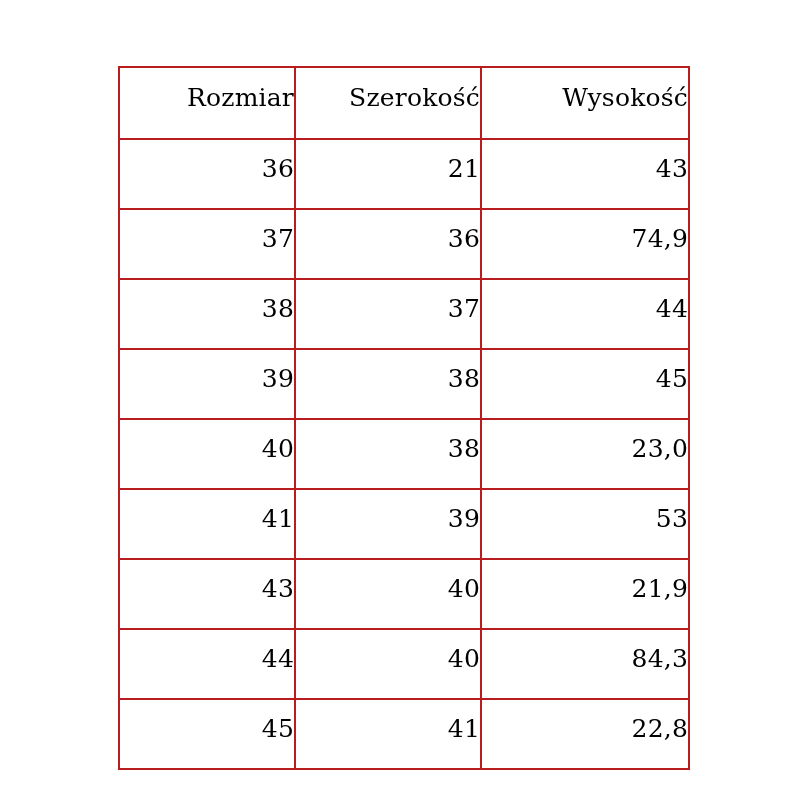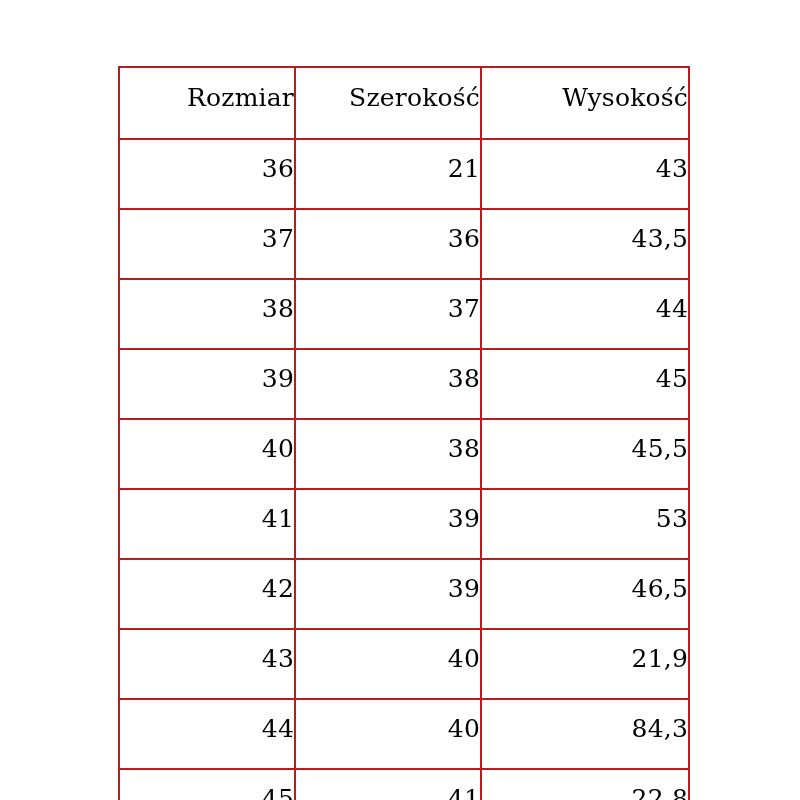--- a/index.html
+++ b/index.html
@@ -78,46 +78,41 @@
     </thead>
     <tbody>
       <tr>
         <td>36</td>
         <td>21</td>
         <td>43</td>
       </tr>
       <tr>
         <td>37</td>
         <td>36</td>
-        <td>43,5</td>
+        <td>74,9</td>
       </tr>
       <tr>
         <td>38</td>
         <td>37</td>
         <td>44</td>
       </tr>
       <tr>
         <td>39</td>
         <td>38</td>
         <td>45</td>
       </tr>
       <tr>
         <td>40</td>
         <td>38</td>
-        <td>45,5</td>
+        <td>23,0</td>
       </tr>
       <tr>
         <td>41</td>
         <td>39</td>
         <td>53</td>
-      </tr>
-      <tr>
-        <td>42</td>
-        <td>39</td>
-        <td>46,5</td>
       </tr>
       <tr>
         <td>43</td>
         <td>40</td>
         <td>21,9</td>
       </tr>
       <tr>
         <td>44</td>
         <td>40</td>
         <td>84,3</td>

